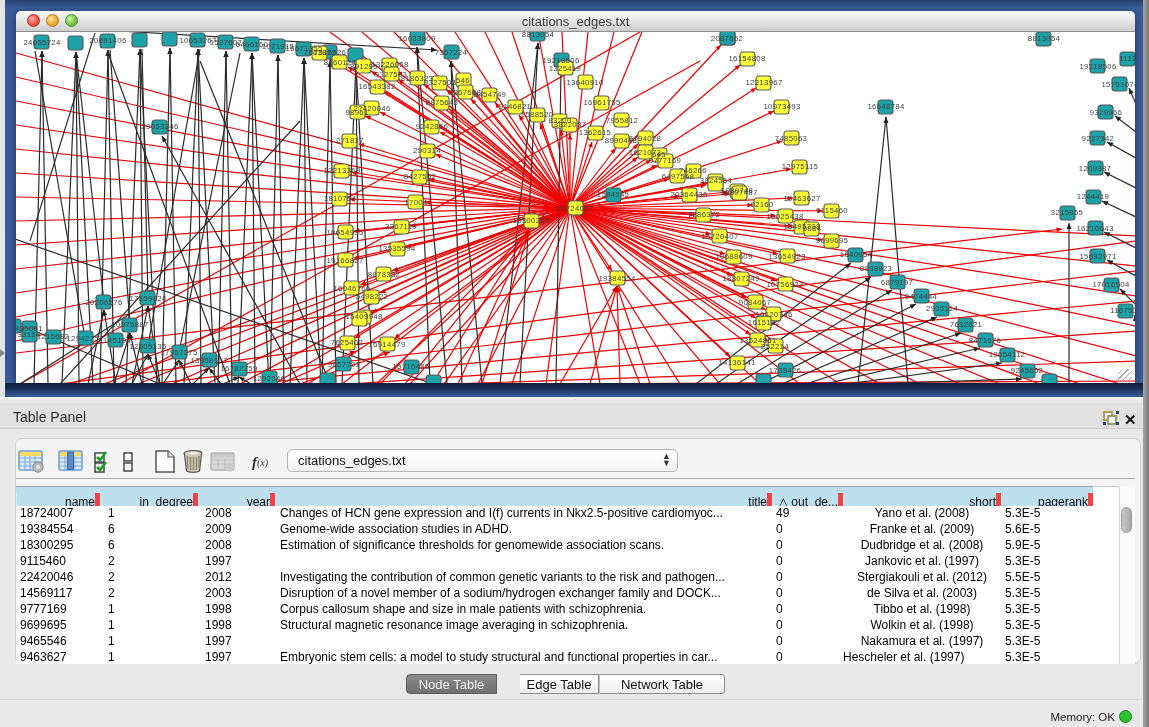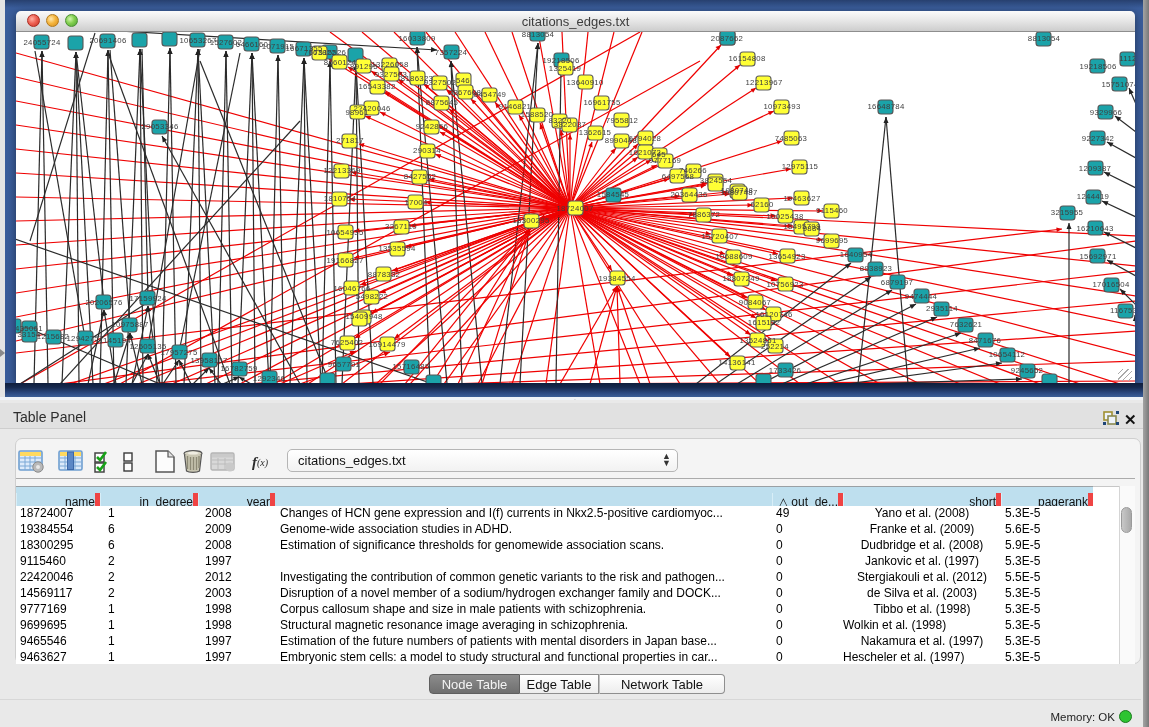--- a/index.html
+++ b/index.html
@@ -38,21 +38,21 @@
 #thead{left:16px;top:486px;width:1077px;height:20px;background:#bedfee;border-top:1px solid #9aa0a4;font-size:12px;color:#111}
 #tline{left:16px;top:478px;width:1119px;height:1px;background:#ababab}
 .hc{position:absolute;top:6px;height:20px;line-height:19px;text-align:right;border-right:5px solid #ef4444;border-left:1px solid #d8eef7}
 #tbody{left:16px;top:506px;width:1103px;height:158px;background:#fff;font-size:12px;color:#000;overflow:hidden}
 .row{position:absolute;left:0;width:1103px;height:15.5px;line-height:15.5px;white-space:nowrap}
 .c{position:absolute;overflow:hidden;text-overflow:ellipsis;white-space:nowrap}
 #vsb{left:1119px;top:486px;width:16px;height:178px;background:#fafafa;border-left:1px solid #d5d5d5}
 #vthumb{left:1121px;top:507px;width:11px;height:26px;border-radius:6px;background:linear-gradient(90deg,#c8c8c8,#a9a9a9);border:1px solid #9a9a9a}
 
 .tab{position:absolute;top:674px;height:20px;line-height:19px;font-size:13px;text-align:center;border:1px solid #8f8f8f;color:#111;background:linear-gradient(180deg,#ffffff,#ededed)}
-#tab1{left:429px;width:91px;border-radius:4px 0 0 4px;background:linear-gradient(180deg,#8c8c8c,#6f6f6f);color:#f4f4f4;border-color:#5f5f5f}
+#tab1{left:406px;width:91px;border-radius:4px 0 0 4px;background:linear-gradient(180deg,#8c8c8c,#6f6f6f);color:#f4f4f4;border-color:#5f5f5f}
 #tab2{left:520px;width:79px;border-left:none}
 #tab3{left:599px;width:126px;border-left:1px solid #c0c0c0;border-radius:0 4px 4px 0}
 
 #mem{right:34px;top:711px;font-size:11.5px;color:#1d1d1d}
 #memdot{left:1119px;top:710px;width:13px;height:13px;border-radius:50%;background:#2ec431;border:1.5px solid #1c7a1e}
 
 #rstrip{left:1143px;top:0;width:6px;height:727px;background:linear-gradient(90deg,#a3a3a3 0,#8f8f8f 50%,#787878 100%)}
 </style></head>
 <body>
 <div class="abs" id="frame"></div>
@@ -826,20 +826,21 @@
 </svg>
 
 <div class="abs" id="drop">citations_edges.txt</div>
 <div class="abs" id="droparr">▲<br>▼</div>
 <div class="abs" id="tline"></div>
 <div class="abs" style="left:1093px;top:486px;width:42px;height:20px;background:#fff;border-top:1px solid #c7c7c7"></div>
 <div class="abs" id="thead">
 <div class="hc" style="left:0;width:84px">name</div>
 <div class="hc" style="left:84px;width:98px">in_degree</div>
 <div class="hc" style="left:182px;width:77px">year</div>
+<div class="hc" style="left:259px;width:497px">title</div>
 <div class="hc" style="left:756px;width:71px">△ out_de...</div>
 <div class="hc" style="left:827px;width:158px">short</div>
 <div class="hc" style="left:985px;width:92px">pagerank</div>
 </div>
 <div class="abs" id="tbody">
     <div class="row" style="top:0px">
       <span class="c" style="left:4px;width:78px">18724007</span>
       <span class="c" style="left:92px;width:86px">1</span>
       <span class="c" style="left:189px;width:66px">2008</span>
       <span class="c" style="left:264px;width:488px">Changes of HCN gene expression and I(f) currents in Nkx2.5-positive cardiomyoc...</span>
@@ -899,28 +900,27 @@
       <span class="c" style="left:760px;width:64px">0</span>
       <span class="c" style="left:827px;width:158px;text-align:center">Tibbo et al. (1998)</span>
       <span class="c" style="left:989px;width:88px">5.3E-5</span>
     </div>
 <div class="row" style="top:112px">
       <span class="c" style="left:4px;width:78px">9699695</span>
       <span class="c" style="left:92px;width:86px">1</span>
       <span class="c" style="left:189px;width:66px">1998</span>
       <span class="c" style="left:264px;width:488px">Structural magnetic resonance image averaging in schizophrenia.</span>
       <span class="c" style="left:760px;width:64px">0</span>
-      <span class="c" style="left:827px;width:158px;text-align:left">Wolkin et al. (1998)</span>
+      <span class="c" style="left:827px;width:158px;text-align:center">Wolkin et al. (1998)</span>
       <span class="c" style="left:989px;width:88px">5.3E-5</span>
     </div>
 <div class="row" style="top:128px">
       <span class="c" style="left:4px;width:78px">9465546</span>
       <span class="c" style="left:92px;width:86px">1</span>
       <span class="c" style="left:189px;width:66px">1997</span>
-      <span class="c" style="left:264px;width:488px">Estimation of the future numbers of patients with mental disorders in Japan base...</span>
       <span class="c" style="left:760px;width:64px">0</span>
       <span class="c" style="left:827px;width:158px;text-align:center">Nakamura et al. (1997)</span>
       <span class="c" style="left:989px;width:88px">5.3E-5</span>
     </div>
 <div class="row" style="top:144px">
       <span class="c" style="left:4px;width:78px">9463627</span>
       <span class="c" style="left:92px;width:86px">1</span>
       <span class="c" style="left:189px;width:66px">1997</span>
       <span class="c" style="left:264px;width:488px">Embryonic stem cells: a model to study structural and functional properties in car...</span>
       <span class="c" style="left:760px;width:64px">0</span>

